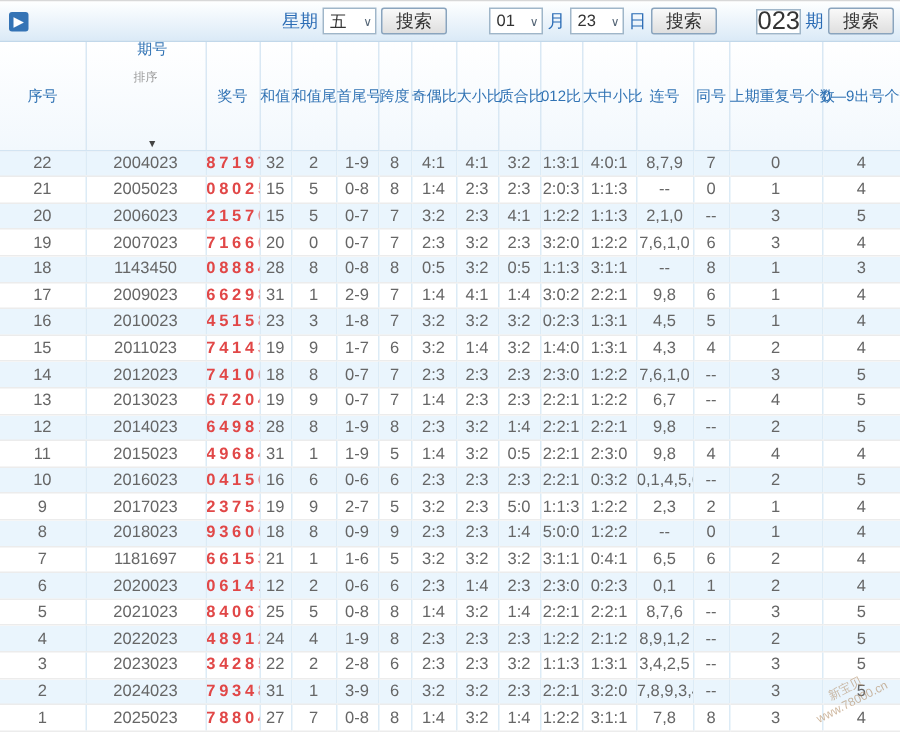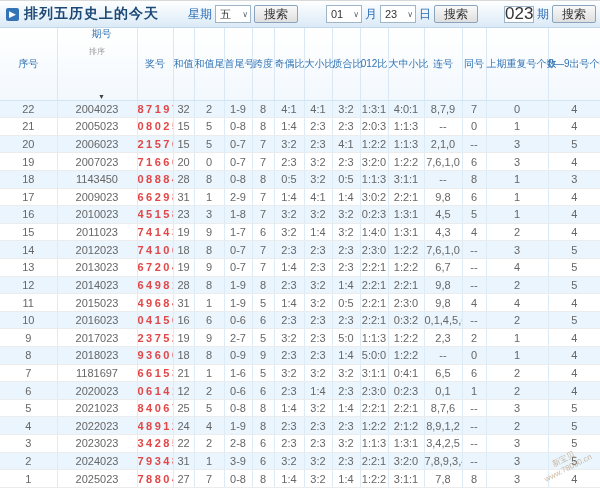--- a/index.html
+++ b/index.html
@@ -47,21 +47,20 @@
     font-size:8px; color:#b08a62; opacity:.6; text-align:center; line-height:1.25; pointer-events:none; }
 </style>
 </head>
 <body>
 
 <div class="page">
 
   <div class="topbar">
     <div class="title-wrap">
       <span class="title-icon">▶</span>
-      <span class="page-title">排列五历史上的今天</span>
     </div>
     <div class="controls">
       <span class="ctl-lbl">星期</span>
       <span class="sel">
         <span>五</span>
         <span class="chev">∨</span>
       </span>
       <button class="btn">搜索</button>
       <span class="gap1"></span>
       <span class="sel">

